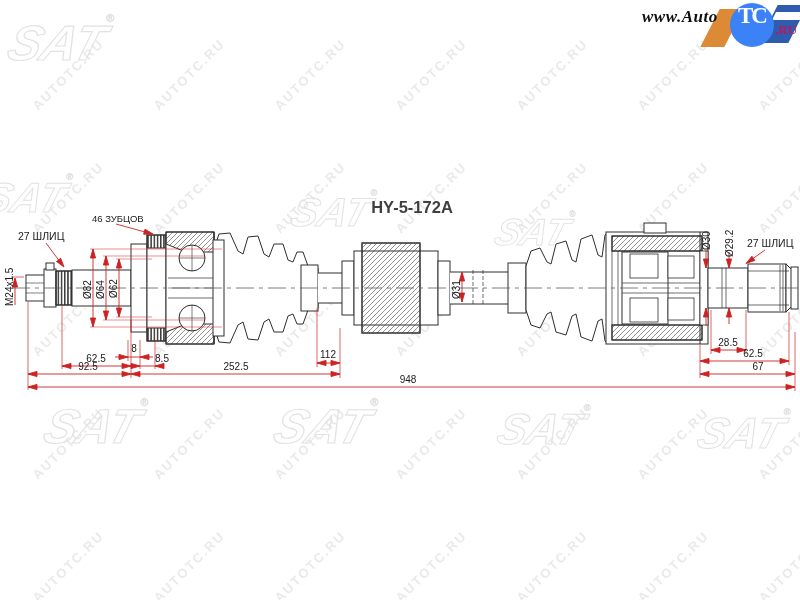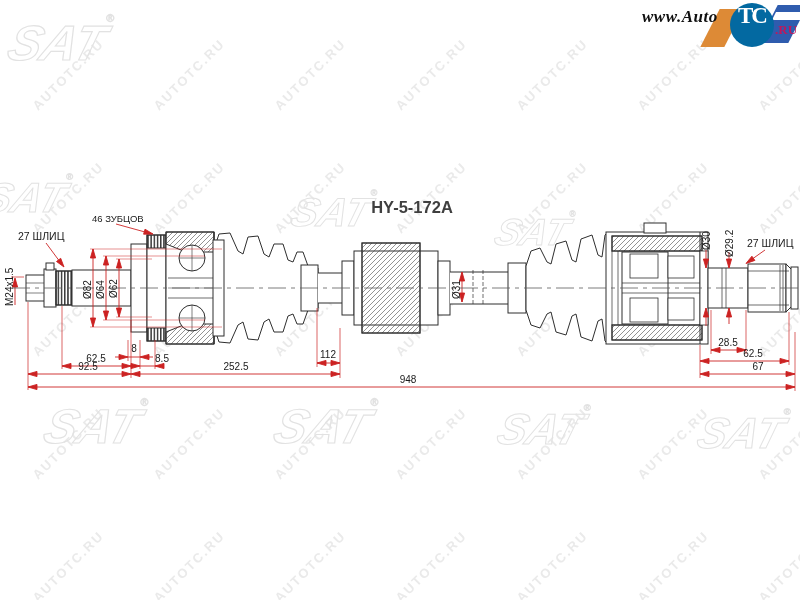--- a/index.html
+++ b/index.html
@@ -12,21 +12,21 @@
   .satwrap{position:absolute;z-index:0;}
   
   #drawing{position:absolute;left:0;top:0;z-index:2;}
   
   #site-logo{position:absolute;left:598px;top:2px;width:202px;height:52px;z-index:3;}
   #site-logo .flag{position:absolute;}
   #flag-orange{left:112px;top:7px;width:24px;height:38px;background:#dd8a36;transform:skewX(-27deg);}
   #flag-blue{left:170px;top:3px;width:30px;height:38px;background:#2f5cae;transform:skewX(-27deg);}
   #flag-blue2{left:176px;top:10px;width:30px;height:8px;background:#ffffff;transform:skewX(-27deg);}
   #logo-circle{position:absolute;left:132px;top:1px;width:44px;height:44px;border-radius:50%;
-               background:#0369a1;color:#fff;text-align:center;line-height:44px;
+               background:#3b82f6;color:#fff;text-align:center;line-height:44px;
                font:700 23px "Liberation Serif",serif;letter-spacing:-2px;}
   #logo-www{position:absolute;left:44px;top:5px;font:700 italic 17px "Liberation Serif",serif;color:#101010;letter-spacing:0.5px;}
   #logo-ru{position:absolute;left:177px;top:20px;font:700 13px "Liberation Serif",serif;color:#be185d;text-align:right;}
 </style>
 </head>
 <body>
 
 <div id="stage">
 
   <div id="watermarks">

